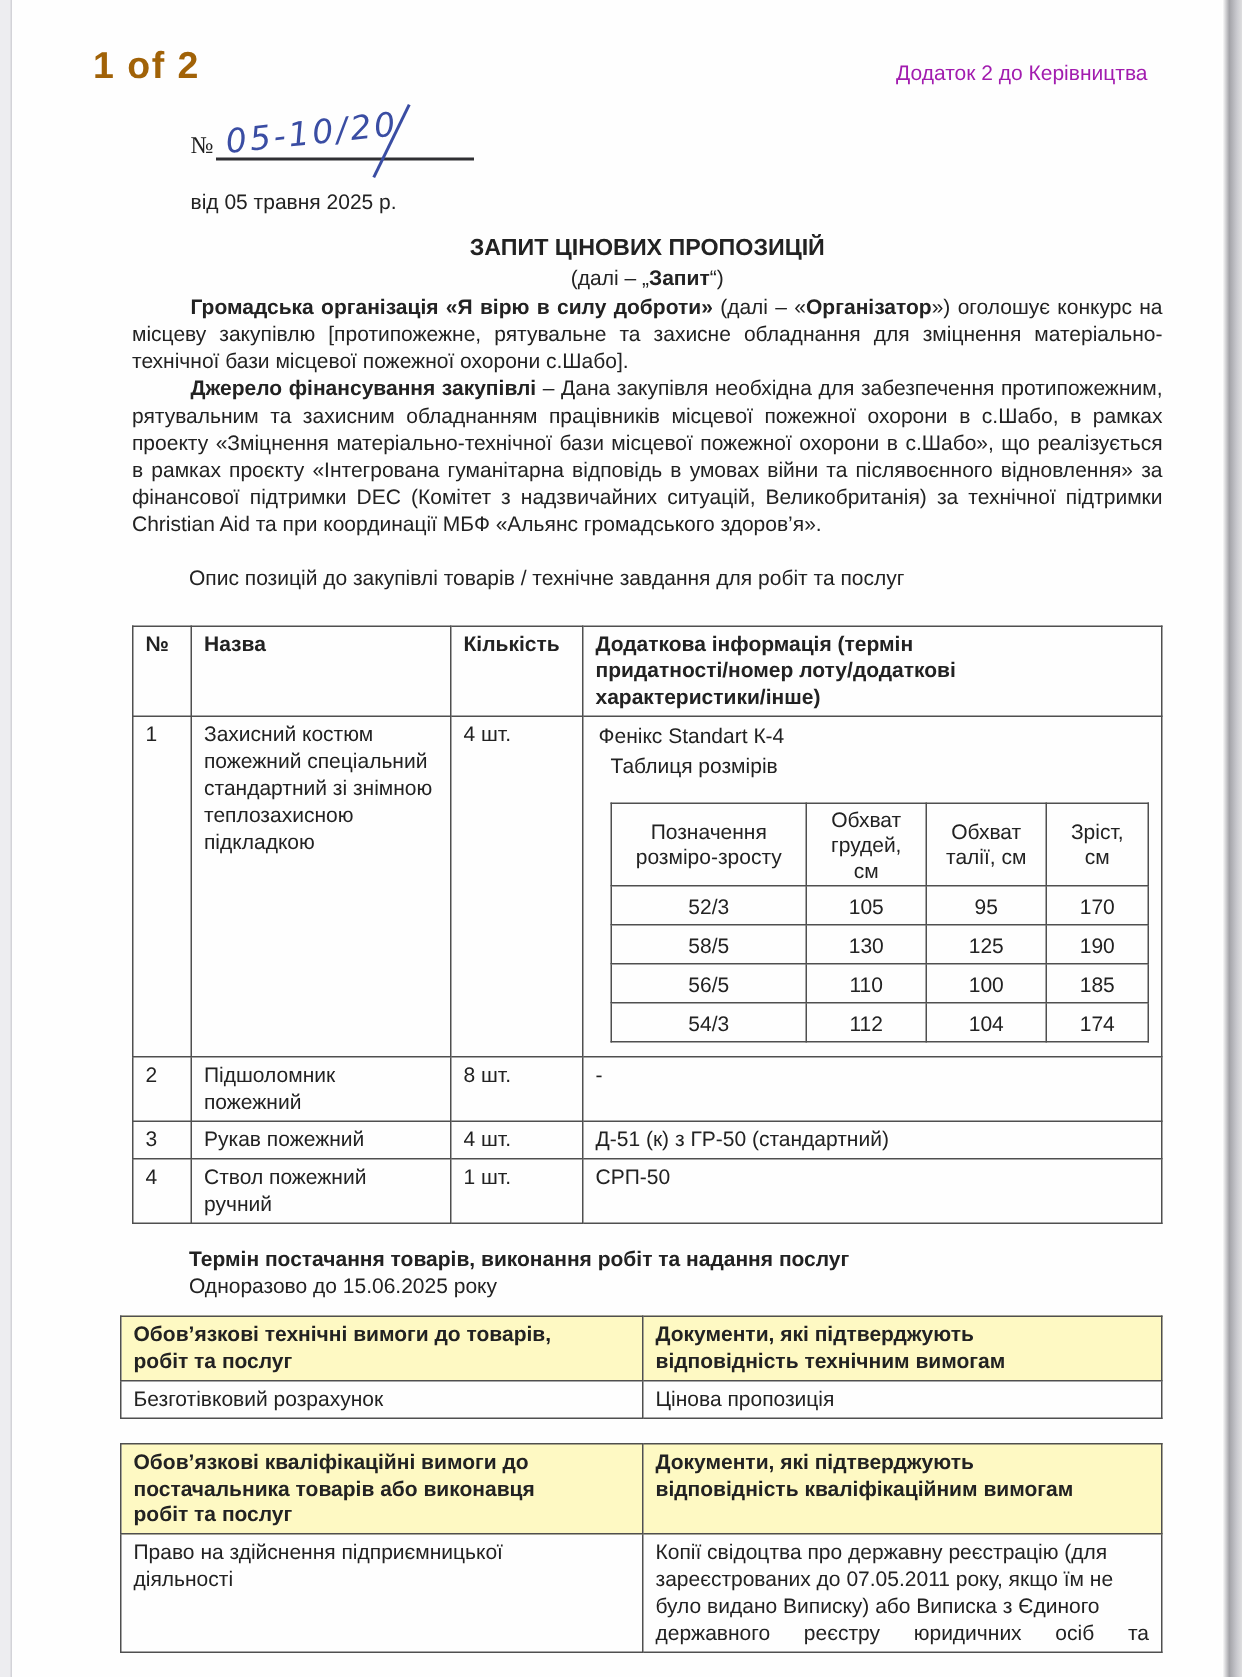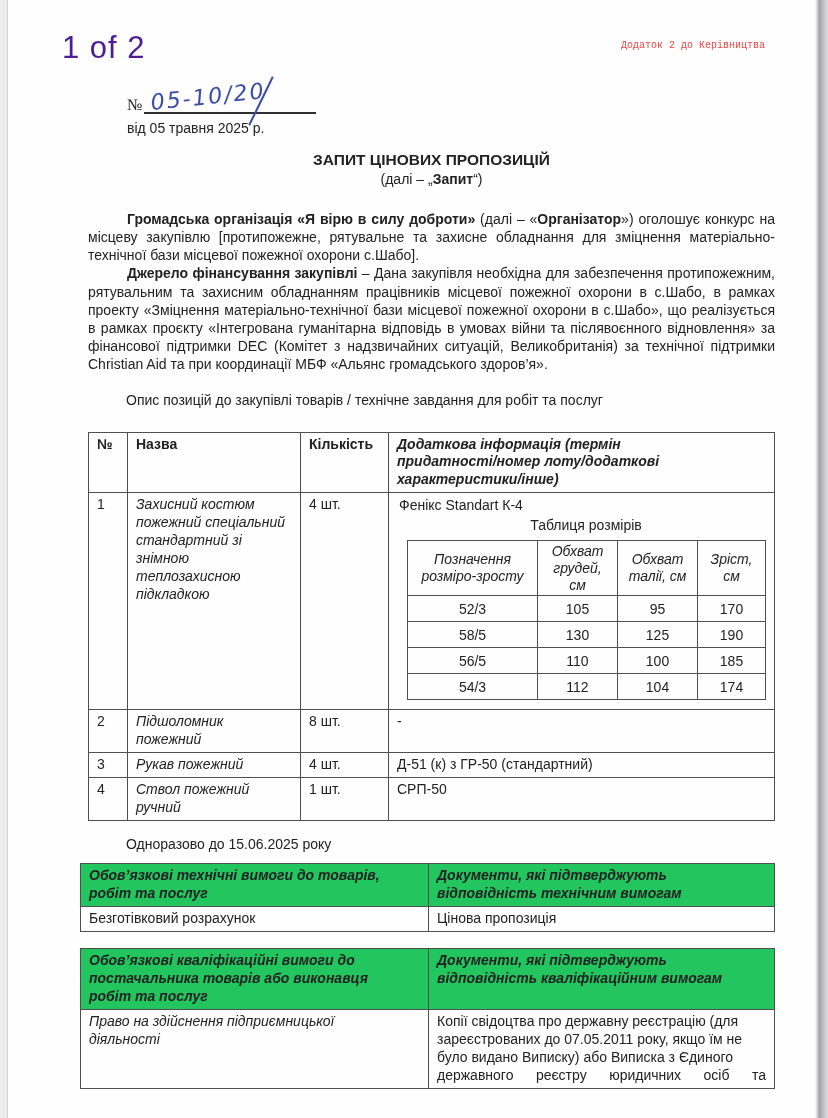--- a/index.html
+++ b/index.html
@@ -3,65 +3,65 @@
 <meta charset="utf-8">
 <style>
   html,body{margin:0;padding:0;background:#ffffff;}
   .page{position:relative;width:828px;height:1118px;background:#fefefe;overflow:hidden;
         font-family:"Liberation Sans",sans-serif;color:#222;}
   .edge-left{position:absolute;left:0;top:0;bottom:0;width:7px;background:#ededf0;border-right:1px solid #d3d3d8;}
   .edge-right{position:absolute;right:0;top:0;bottom:0;width:13px;
         background:linear-gradient(to right,#ffffff 0%,#a3a3a8 35%,#cbcbd0 75%,#dededf 100%);}
   .inner{position:relative;margin-left:88px;width:687px;}
   .b{font-weight:bold;}
-  .pre{white-space:pre-line;font-style:italic;}
+  .pre{white-space:pre-line;}
 
   .topbar{display:flex;justify-content:space-between;align-items:flex-start;padding-top:30px;}
-  .page-indicator{font-size:31px;font-weight:400;color:#4c1d95;margin-left:-26px;letter-spacing:1px;}
-  .annex{font-family:Liberation Mono, monospace;font-size:10px;color:#ef4444;margin-top:10px;margin-right:10px;}
+  .page-indicator{font-size:25px;font-weight:700;color:#a16207;margin-left:-26px;letter-spacing:1px;}
+  .annex{font-family:Liberation Sans, sans-serif;font-size:14px;color:#a21caf;margin-top:10px;margin-right:10px;}
 
   .meta{margin-top:20px;margin-left:39px;}
   .no-line{height:30px;}
   .no-sign{font-family:"Liberation Serif",serif;font-size:16px;color:#222;}
   .hw-wrap{display:inline-block;position:relative;width:172px;height:26px;border-bottom:2px solid #2f2f33;
            vertical-align:bottom;margin-left:2px;}
   .hw{position:absolute;left:8px;bottom:-3px;font-family:"DejaVu Sans",sans-serif;font-style:italic;
       font-size:22px;color:#3a4da3;letter-spacing:2px;transform:rotate(-6deg);transform-origin:left bottom;}
   .hw-stroke{position:absolute;left:116px;top:-12px;width:2px;height:54px;background:#3a4da3;transform:rotate(26deg);}
-  .date-line{font-size:14px;margin-top:4px;}
+  .date-line{font-size:14px;margin-top:17px;}
 
   .title-block{text-align:center;margin-top:14px;line-height:1.25;}
   .doc-title{font-weight:bold;font-size:15.5px;}
   .doc-subtitle{font-size:14px;margin-top:2px;text-align:center;}
 
   .para{margin:0;text-align:justify;text-indent:39px;font-size:14px;line-height:1.3;}
-  .para.first{margin-top:21px;}
+  .para.first{margin-top:0;}
 
   .section-heading{font-weight:normal;font-size:14px;padding-left:38px;margin-top:18px;}
 
   table.tbl{border-collapse:collapse;table-layout:fixed;font-size:14px;}
   .tbl th,.tbl td{border:1px solid #4f4f4f;padding:3px 8px;vertical-align:top;text-align:left;line-height:1.28;}
   .tbl th{font-weight:bold;}
 
   table.items{width:687px;margin-top:24px;}
   .col-num{width:39px;}.col-name{width:173px;}.col-qty{width:88px;}
   .dash-cell{padding-left:22px;}
 
   .model{margin:1px 0 2px 2px;}
-  .size-caption{width:358px;margin-left:10px;text-align:center;font-size:14px;margin-bottom:5px;}
+  .size-caption{width:358px;margin-left:10px;text-align:left;font-size:14px;margin-bottom:15px;}
   table.size{border-collapse:collapse;width:358px;margin:0 0 6px 10px;table-layout:fixed;}
   .size th,.size td{border:1px solid #4f4f4f;text-align:center;vertical-align:middle;font-weight:normal;
        font-size:14px;line-height:1.2;padding:2px 3px;}
   .size td{height:21px;}
   .sc1{width:130px;}.sc2{width:80px;}.sc3{width:80px;}.sc4{width:68px;}
 
   .delivery{margin-top:14px;padding-left:38px;font-size:14px;line-height:1.32;}
 
   table.req{width:695px;margin-left:-8px;margin-top:10px;}
-  .req th{background:#22c55e;}
+  .req th{background:#fef9c3;}
   .req .cleft{width:348px;}
   table.qual{margin-top:16px;padding-left:16px;}
   .justify-cut{text-align:justify;text-align-last:justify;}
 </style>
 </head>
 <body>
 
 <div class="page">
   <div class="edge-left"></div>
   <div class="edge-right"></div>
@@ -182,20 +182,21 @@
         <td>4</td>
         <td class="pre">Ствол пожежний
 ручний</td>
         <td>1 шт.</td>
         <td>СРП-50</td>
       </tr>
       </tbody>
     </table>
 
     <div class="delivery">
+      <div class="b">Термін постачання товарів, виконання робіт та надання послуг</div>
       <div>Одноразово до 15.06.2025 року</div>
     </div>
 
     <table class="tbl req">
       <colgroup>
           <col class="cleft">
           <col>
         </colgroup>
       <tbody>
       <tr>

